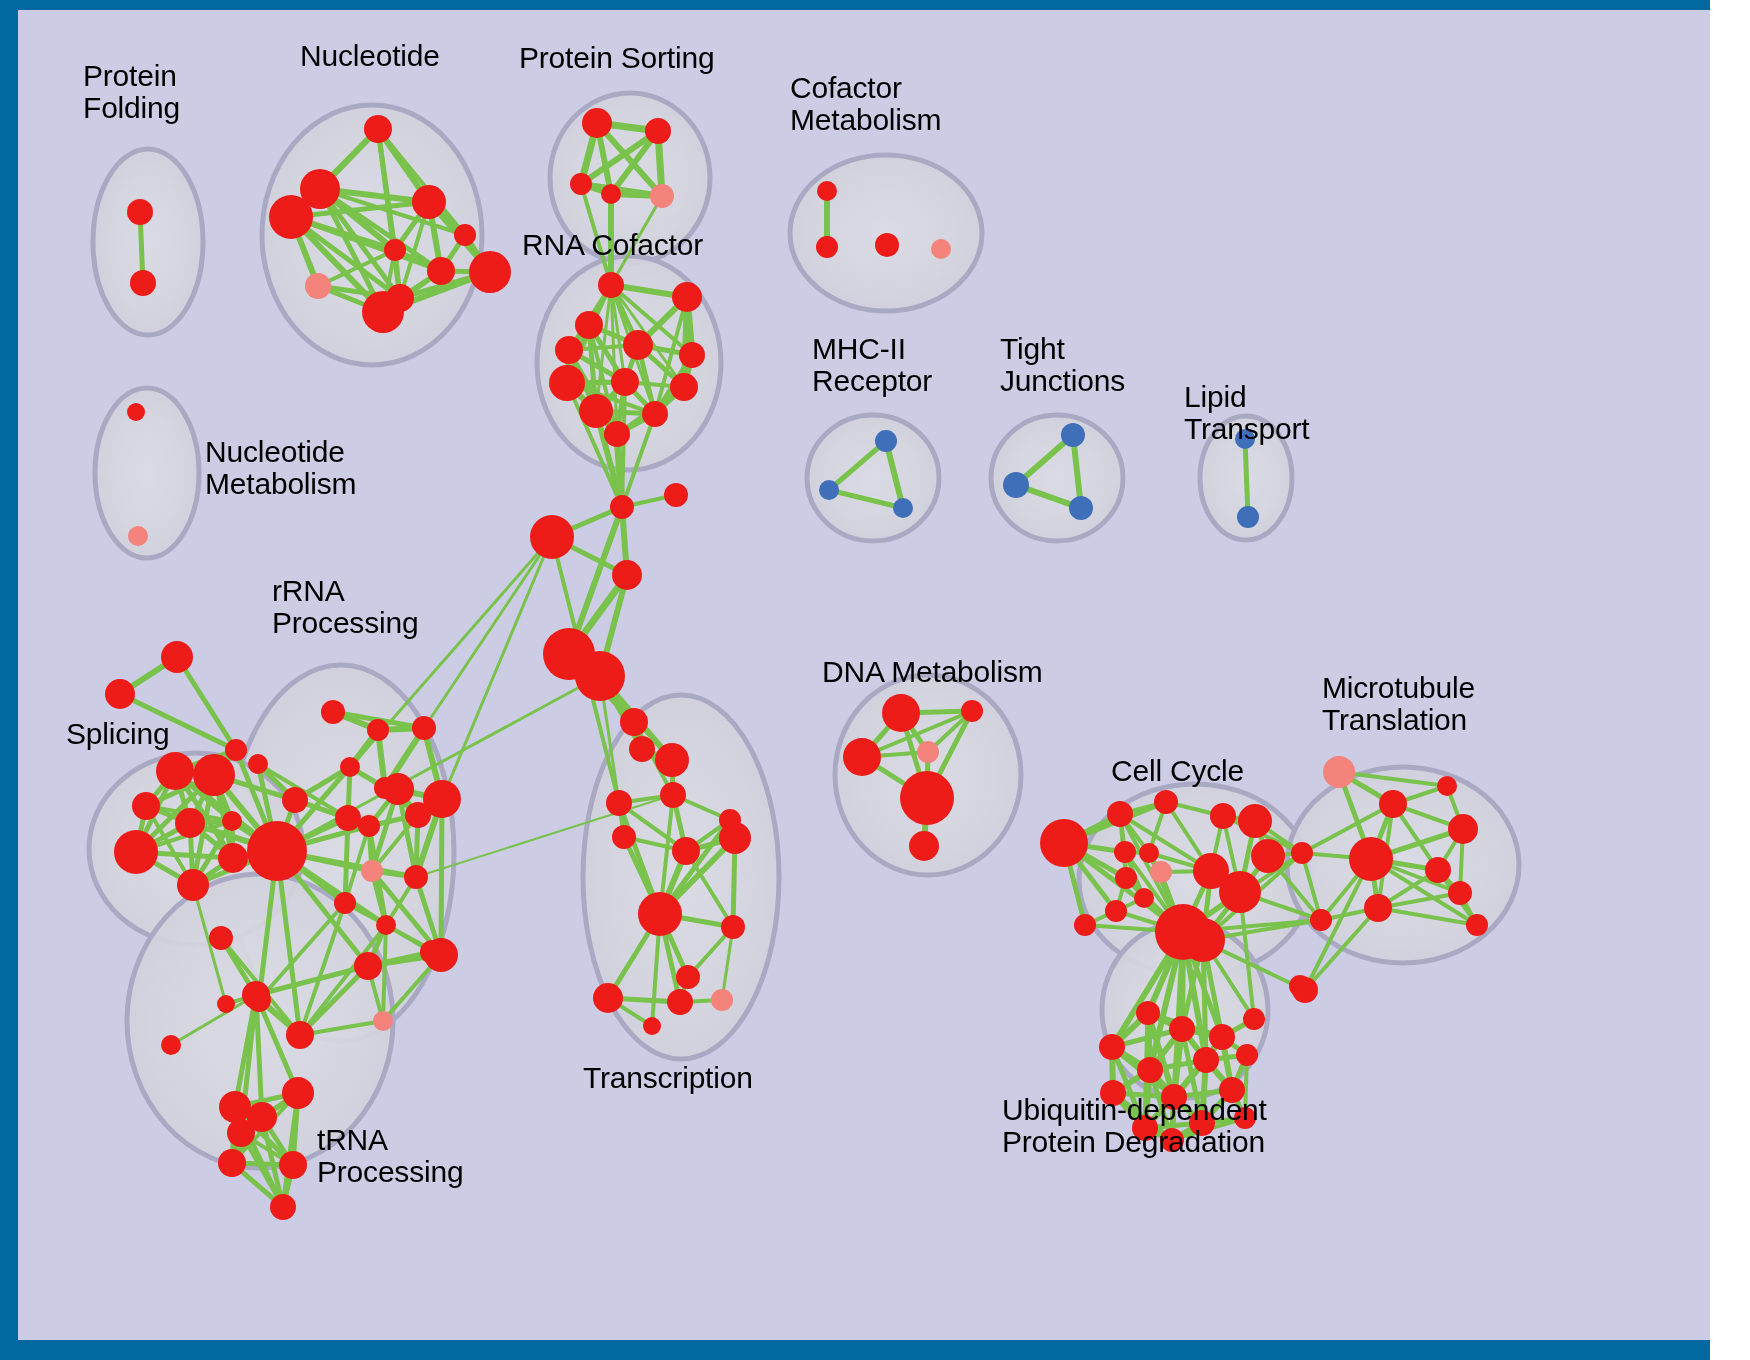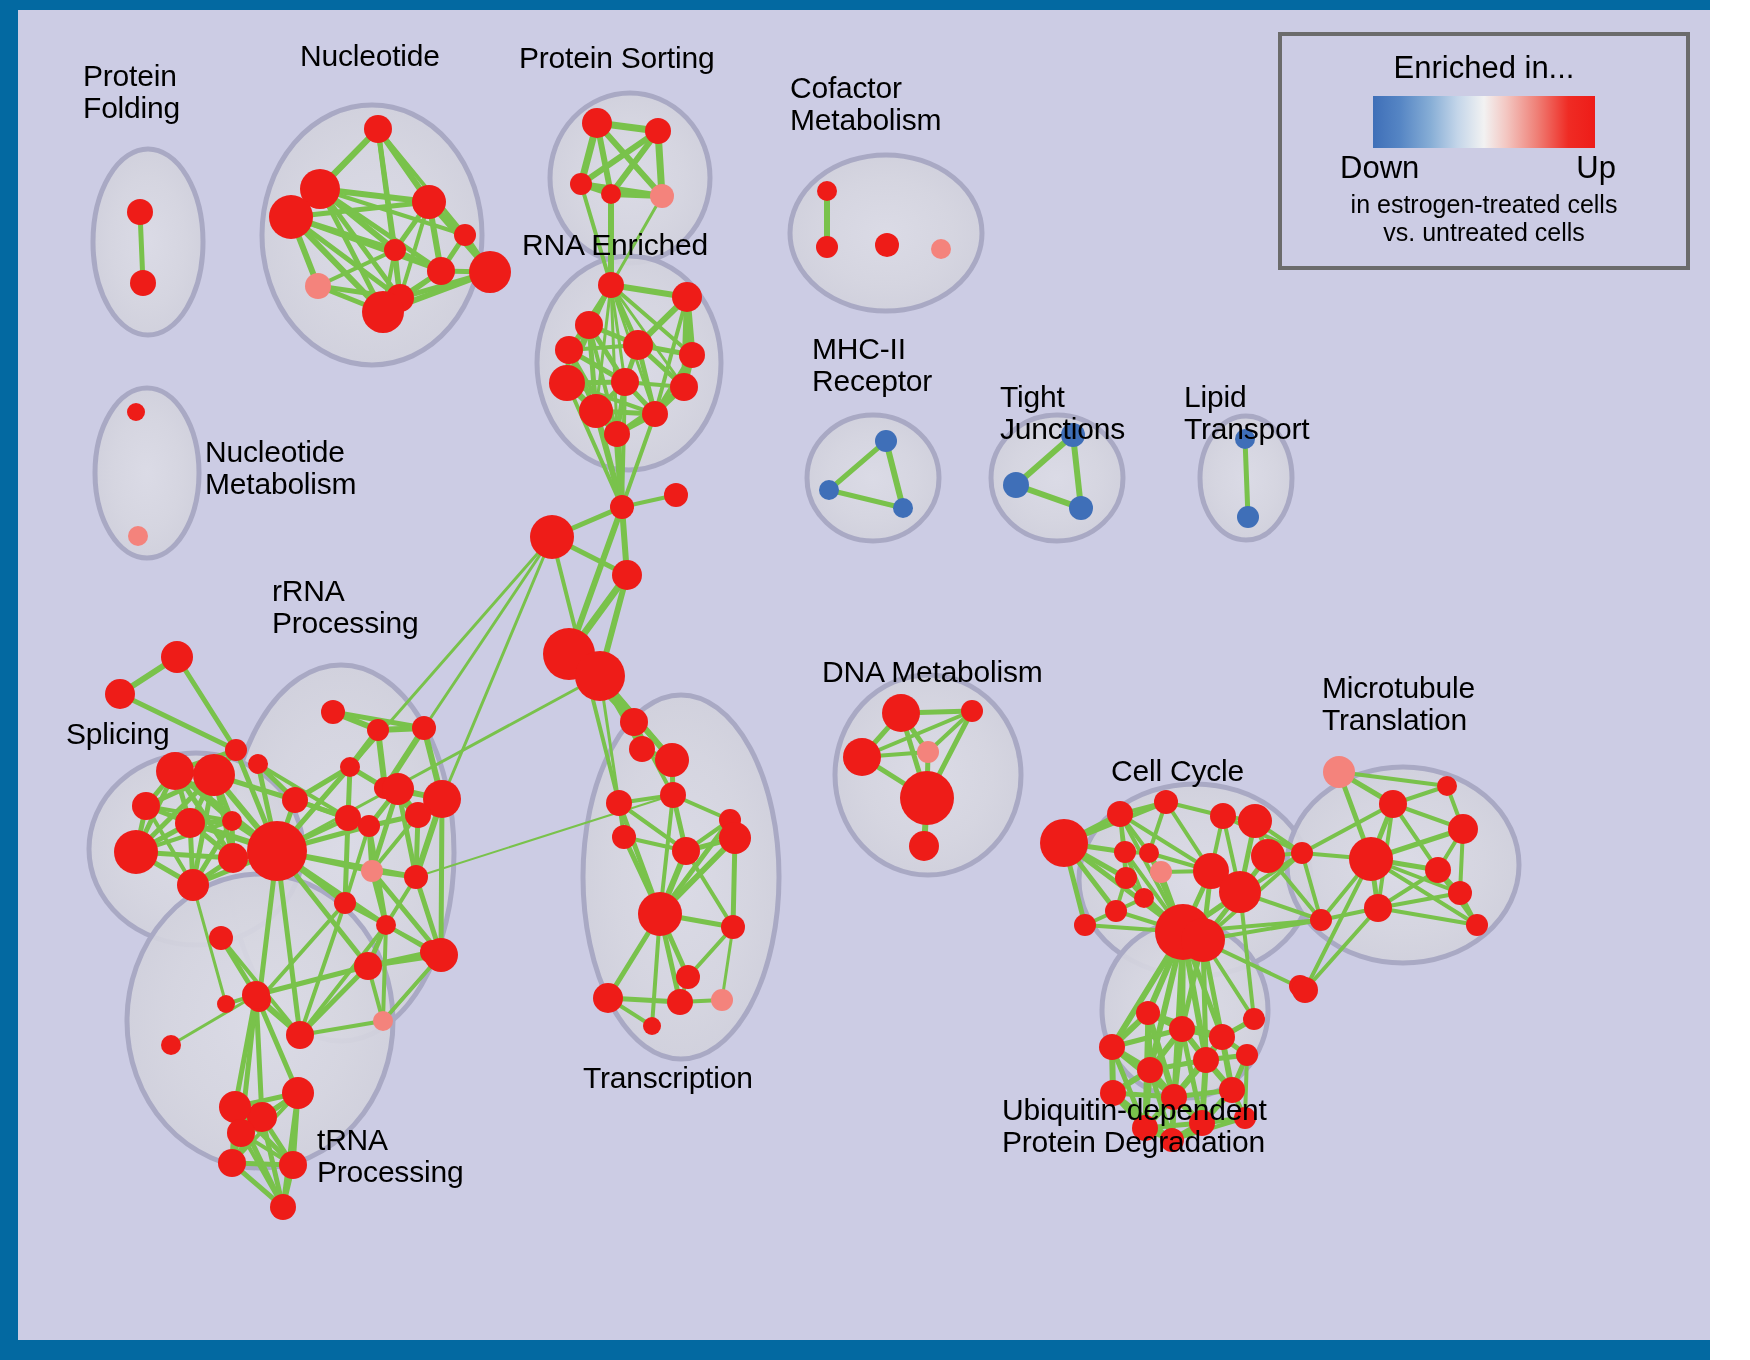--- a/index.html
+++ b/index.html
@@ -744,39 +744,29 @@
         <circle cx="1172" cy="1140" r="12" fill="#ee1c18"></circle>
         <circle cx="1254" cy="1019" r="11" fill="#ee1c18"></circle>
         <circle cx="1245" cy="1118" r="11" fill="#ee1c18"></circle>
       </g>
   </svg>
 
   <div id="labels">
       <div class="cluster-label cl-left" style="left: 83px; top: 60px;"><div>Protein</div><div>Folding</div></div>
       <div class="cluster-label cl-left" style="left: 300px; top: 40px;"><div>Nucleotide</div></div>
       <div class="cluster-label cl-left" style="left: 519px; top: 42px;"><div>Protein Sorting</div></div>
-      <div class="cluster-label cl-left" style="left: 522px; top: 229px;"><div>RNA Enriched</div></div>
+      <div class="cluster-label cl-left" style="left: 522px; top: 229px;"><div>RNA Cofactor</div></div>
       <div class="cluster-label cl-left" style="left: 790px; top: 72px;"><div>Cofactor</div><div>Metabolism</div></div>
       <div class="cluster-label cl-left" style="left: 205px; top: 436px;"><div>Nucleotide</div><div>Metabolism</div></div>
       <div class="cluster-label cl-left" style="left: 812px; top: 333px;"><div>MHC-II</div><div>Receptor</div></div>
-      <div class="cluster-label cl-left" style="left: 1000px; top: 333px; margin-top: 48px;"><div>Tight</div><div>Junctions</div></div>
+      <div class="cluster-label cl-left" style="left: 1000px; top: 333px;"><div>Tight</div><div>Junctions</div></div>
       <div class="cluster-label cl-left" style="left: 1184px; top: 333px; margin-top: 48px;"><div>Lipid</div><div>Transport</div></div>
       <div class="cluster-label cl-left" style="left: 272px; top: 575px;"><div>rRNA</div><div>Processing</div></div>
       <div class="cluster-label cl-left" style="left: 66px; top: 718px;"><div>Splicing</div></div>
       <div class="cluster-label cl-left" style="left: 317px; top: 1078px; margin-top: 46px;"><div>tRNA</div><div>Processing</div></div>
       <div class="cluster-label cl-left" style="left: 583px; top: 1062px;"><div>Transcription</div></div>
       <div class="cluster-label cl-left" style="left: 822px; top: 636px; margin-top: 20px;"><div>DNA Metabolism</div></div>
       <div class="cluster-label cl-left" style="left: 1111px; top: 755px;"><div>Cell Cycle</div></div>
       <div class="cluster-label cl-left" style="left: 1322px; top: 672px;"><div>Microtubule</div><div>Translation</div></div>
       <div class="cluster-label cl-left" style="left: 1002px; top: 1094px;"><div>Ubiquitin-dependent</div><div>Protein Degradation</div></div>
     </div>
 
-  <div id="legend">
-    <div id="legend-title">Enriched in...</div>
-    <div id="legend-bar"></div>
-    <div id="legend-ends">
-      <span id="legend-down">Down</span>
-      <span id="legend-up">Up</span>
-    </div>
-    <div class="legend-sub">in estrogen-treated cells</div>
-    <div class="legend-sub">vs. untreated cells</div>
-  </div>
 </div>
 
 </body></html>

